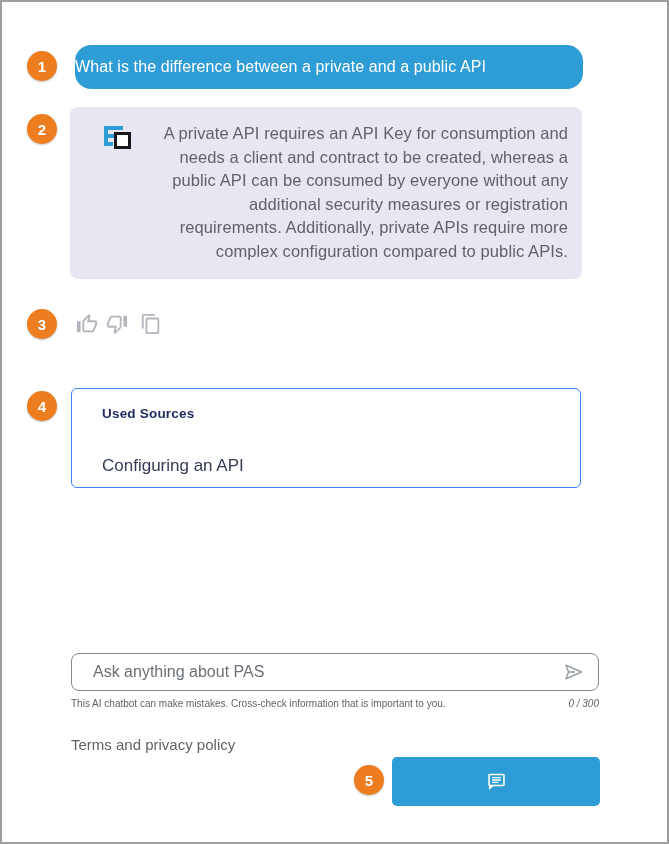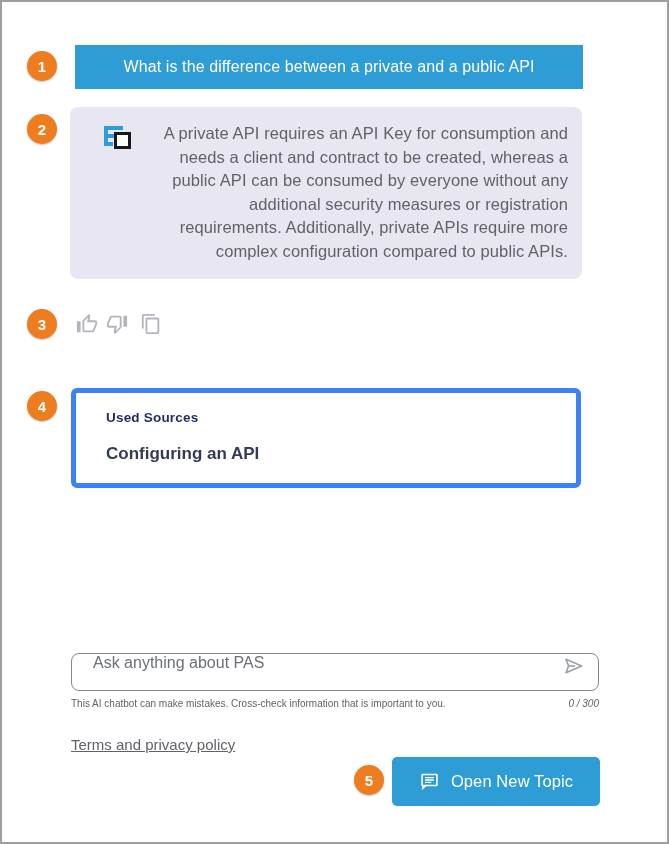--- a/index.html
+++ b/index.html
@@ -22,22 +22,22 @@
   }
   .badge-1{left:25px;top:49px;}
   .badge-2{left:25px;top:112px;}
   .badge-3{left:25px;top:307px;}
   .badge-4{left:25px;top:389px;}
   .badge-5{left:352px;top:763px;}
 
   .user-bubble{
     position:absolute;left:73px;top:43px;width:508px;height:44px;
     box-sizing:border-box;
-    background:#2e9cd5;border-radius:0;
-    display:flex;align-items:center;justify-content:center;
+    background:#2e9cd5;border-radius:16px;
+    display:flex;align-items:center;justify-content:flex-start;
     color:#ffffff;font-size:16px;letter-spacing:.1px;
   }
 
   .bot-bubble{
     position:absolute;left:68px;top:105px;width:512px;
     box-sizing:border-box;
     background:#e8e6f1;border-radius:8px;
     padding:15px 10px 16px 33px;
     display:flex;gap:11px;align-items:flex-start;
   }
@@ -54,37 +54,37 @@
   .icon-btn{
     background:none;border:none;padding:0;margin:0;cursor:pointer;
     width:22px;height:22px;line-height:0;color:#b2b5bc;
   }
   .icon-btn.copy{margin-left:4px;}
   .icon-btn svg{width:22px;height:22px;fill:#b2b5bc;}
 
   .sources-card{
     position:absolute;left:69px;top:386px;width:510px;height:100px;
     box-sizing:border-box;
-    background:#fff;border:5px solid #3b82f6;border-radius:6px;
+    background:#fff;border:1px solid #3b82f6;border-radius:6px;
     padding:17px 30px;
   }
   .sources-title{
     color:#1f2b5f;font-size:13.5px;font-weight:700;letter-spacing:.2px;
   }
   .source-item{
-    display:block;margin-top:19px;
-    color:#343b55;font-size:17px;font-weight:700;text-decoration:none;
+    display:block;margin-top:35px;
+    color:#343b55;font-size:17px;font-weight:400;text-decoration:none;
     cursor:pointer;
   }
 
   .composer{
     position:absolute;left:69px;top:651px;width:528px;height:38px;
     box-sizing:border-box;
     border:1.5px solid #83878b;border-radius:8px;
-    display:flex;align-items:flex-start;
+    display:flex;align-items:center;
     padding:0 12px 0 21px;background:#fff;
   }
   .composer input{
     flex:1;border:none;outline:none;background:transparent;
     font-family:inherit;font-size:16px;color:#3c4043;padding:0;
   }
   .composer input::placeholder{color:#6b7076;opacity:1;}
   .send-btn{
     background:none;border:none;padding:0;margin:0;cursor:pointer;
     width:24px;height:24px;line-height:0;
@@ -93,21 +93,21 @@
   .disclaimer-row{
     position:absolute;left:69px;top:691px;width:528px;
     display:flex;align-items:flex-start;
     color:#5f6368;font-size:10px;line-height:22px;
   }
   .disclaimer-row p{margin:0;width:474px;}
   .char-counter{margin-left:auto;white-space:nowrap;font-style:italic;}
 
   .terms-link{
     position:absolute;left:69px;top:734px;
-    color:#5f6368;font-size:15px;text-decoration:underline;cursor:pointer;
+    color:#5f6368;font-size:15px;cursor:pointer;
   }
 
   .new-topic-btn{
     position:absolute;left:390px;top:755px;width:208px;height:49px;
     box-sizing:border-box;
     background:#2e9cd5;border:none;border-radius:5px;cursor:pointer;
     display:flex;align-items:center;justify-content:center;gap:11px;
     color:#fff;font-family:inherit;font-size:16.5px;letter-spacing:.1px;
   }
   .new-topic-btn svg{flex:0 0 auto;}
@@ -191,16 +191,15 @@
   <a class="terms-link">Terms and privacy policy</a>
 
   <button class="new-topic-btn">
     <span style="line-height:0;">
       <svg width="21" height="21" viewBox="0 0 24 24">
         <rect x="3.5" y="4" width="17" height="12.5" rx="0.5" fill="none" stroke="#ffffff" stroke-width="1.8"></rect>
         <path d="M3.5 16.5v5.2l5.6-5.2z" fill="#ffffff"></path>
         <path d="M7 7.6h10M7 10.3h10M7 13h7" stroke="#ffffff" stroke-width="1.5" fill="none"></path>
       </svg>
     </span>
-    <span>Open New Topic</span>
   </button>
 
 </div>
 
 </body></html>

